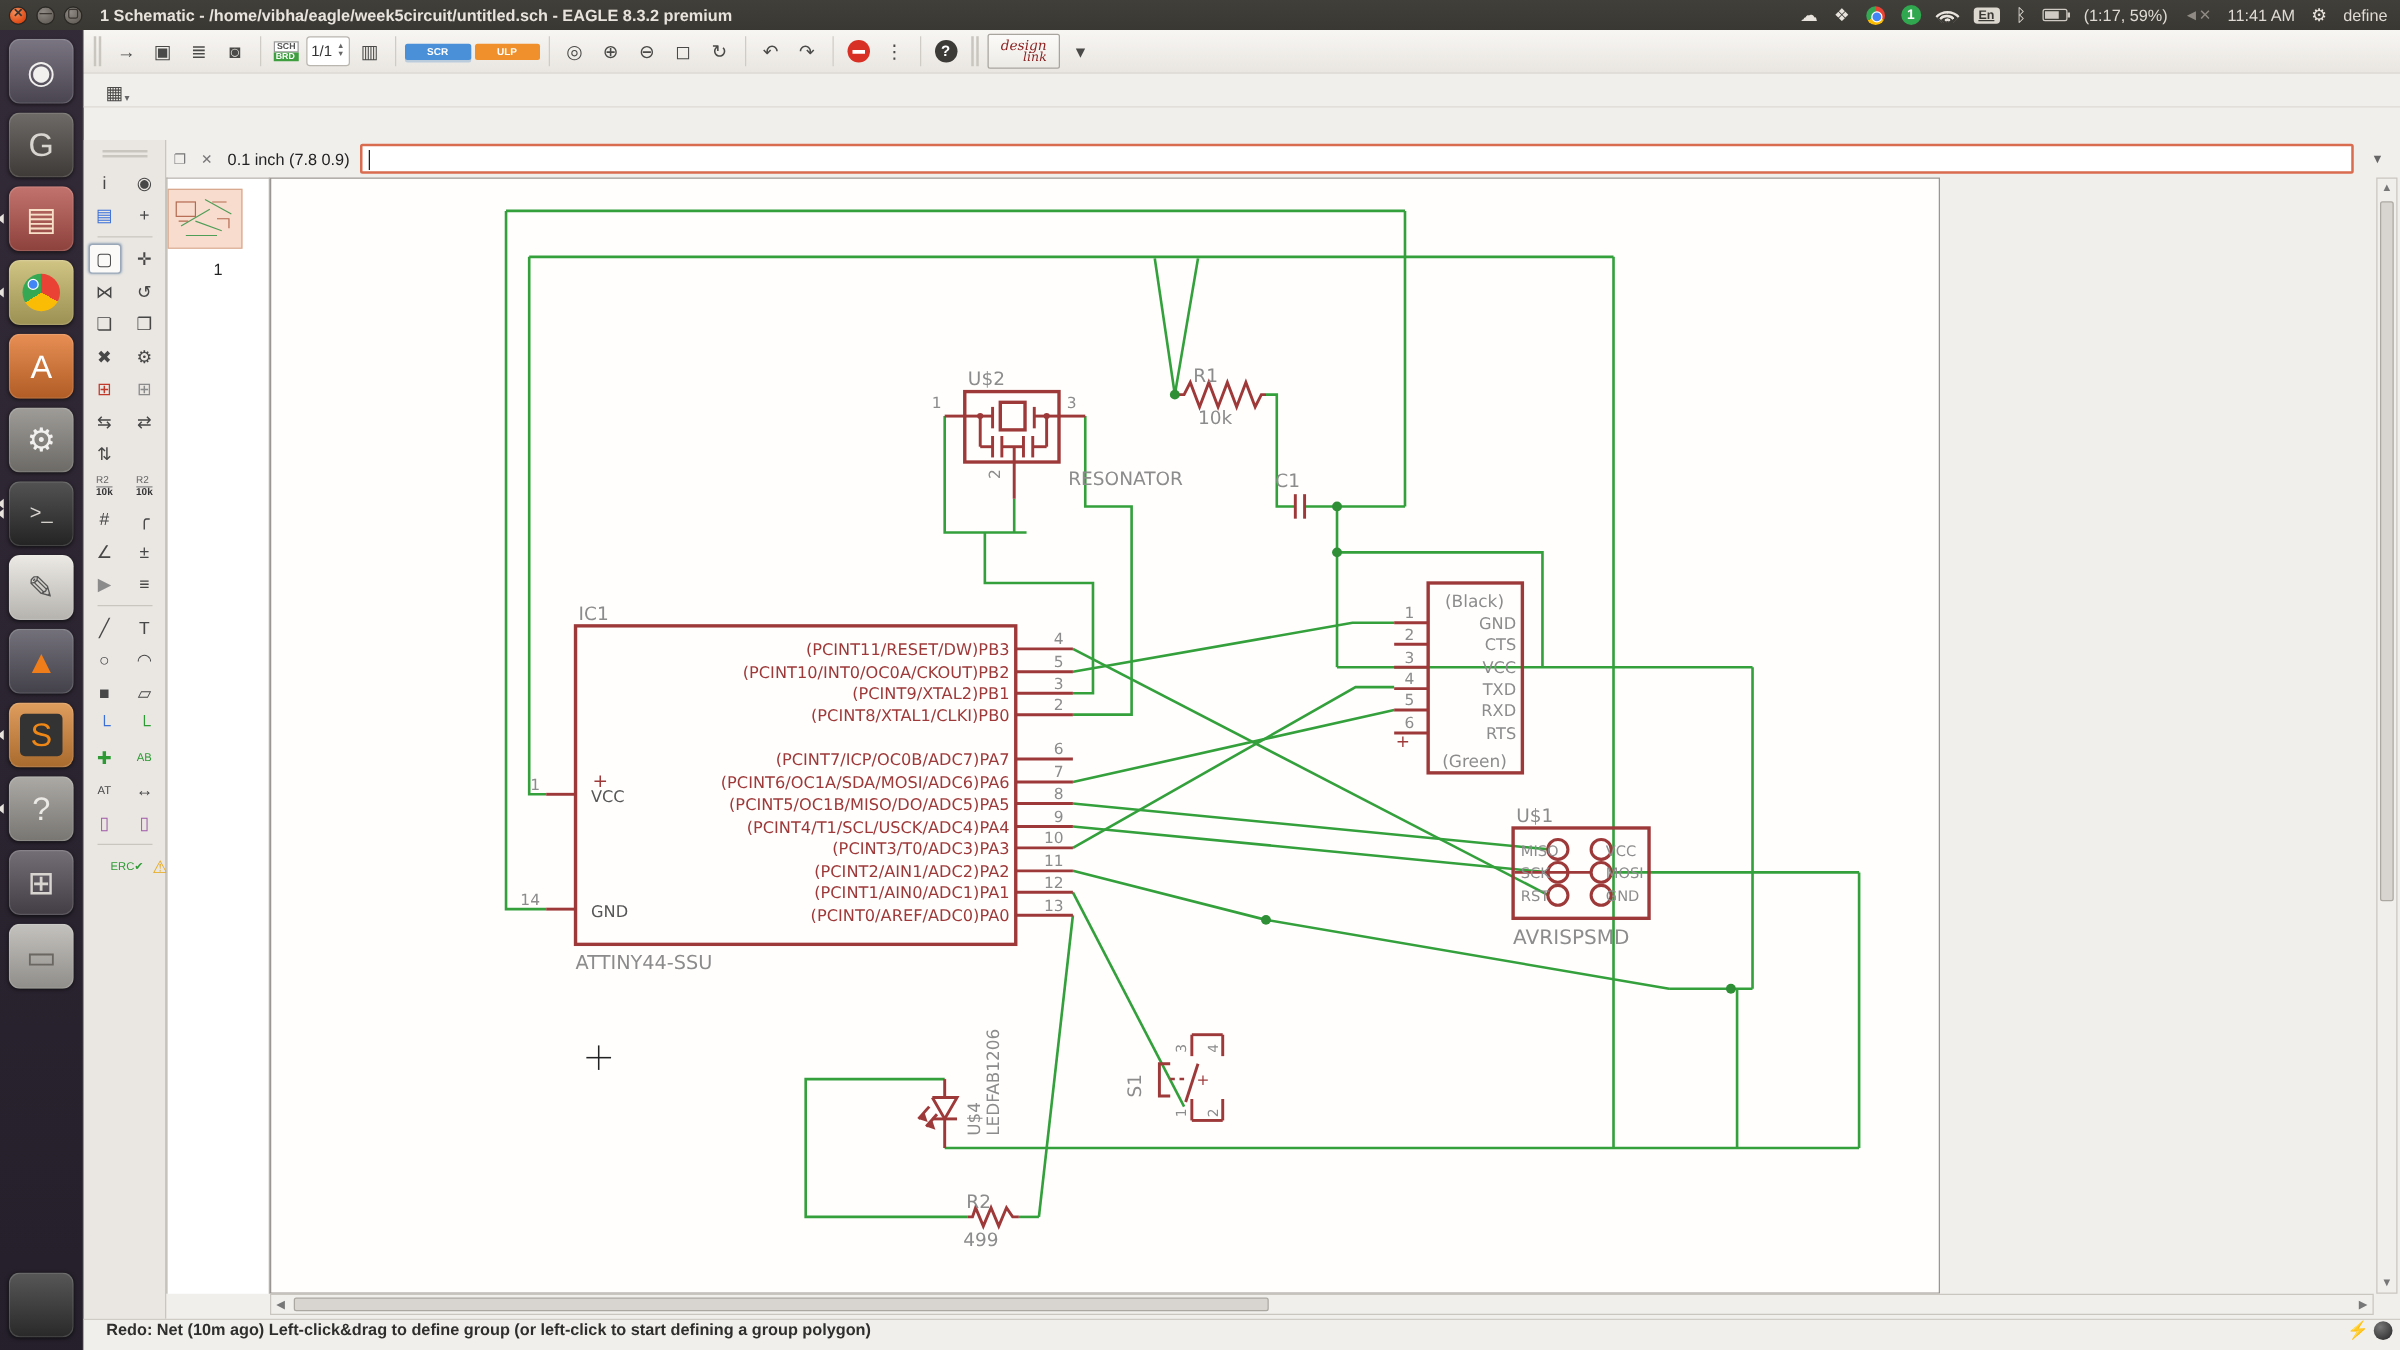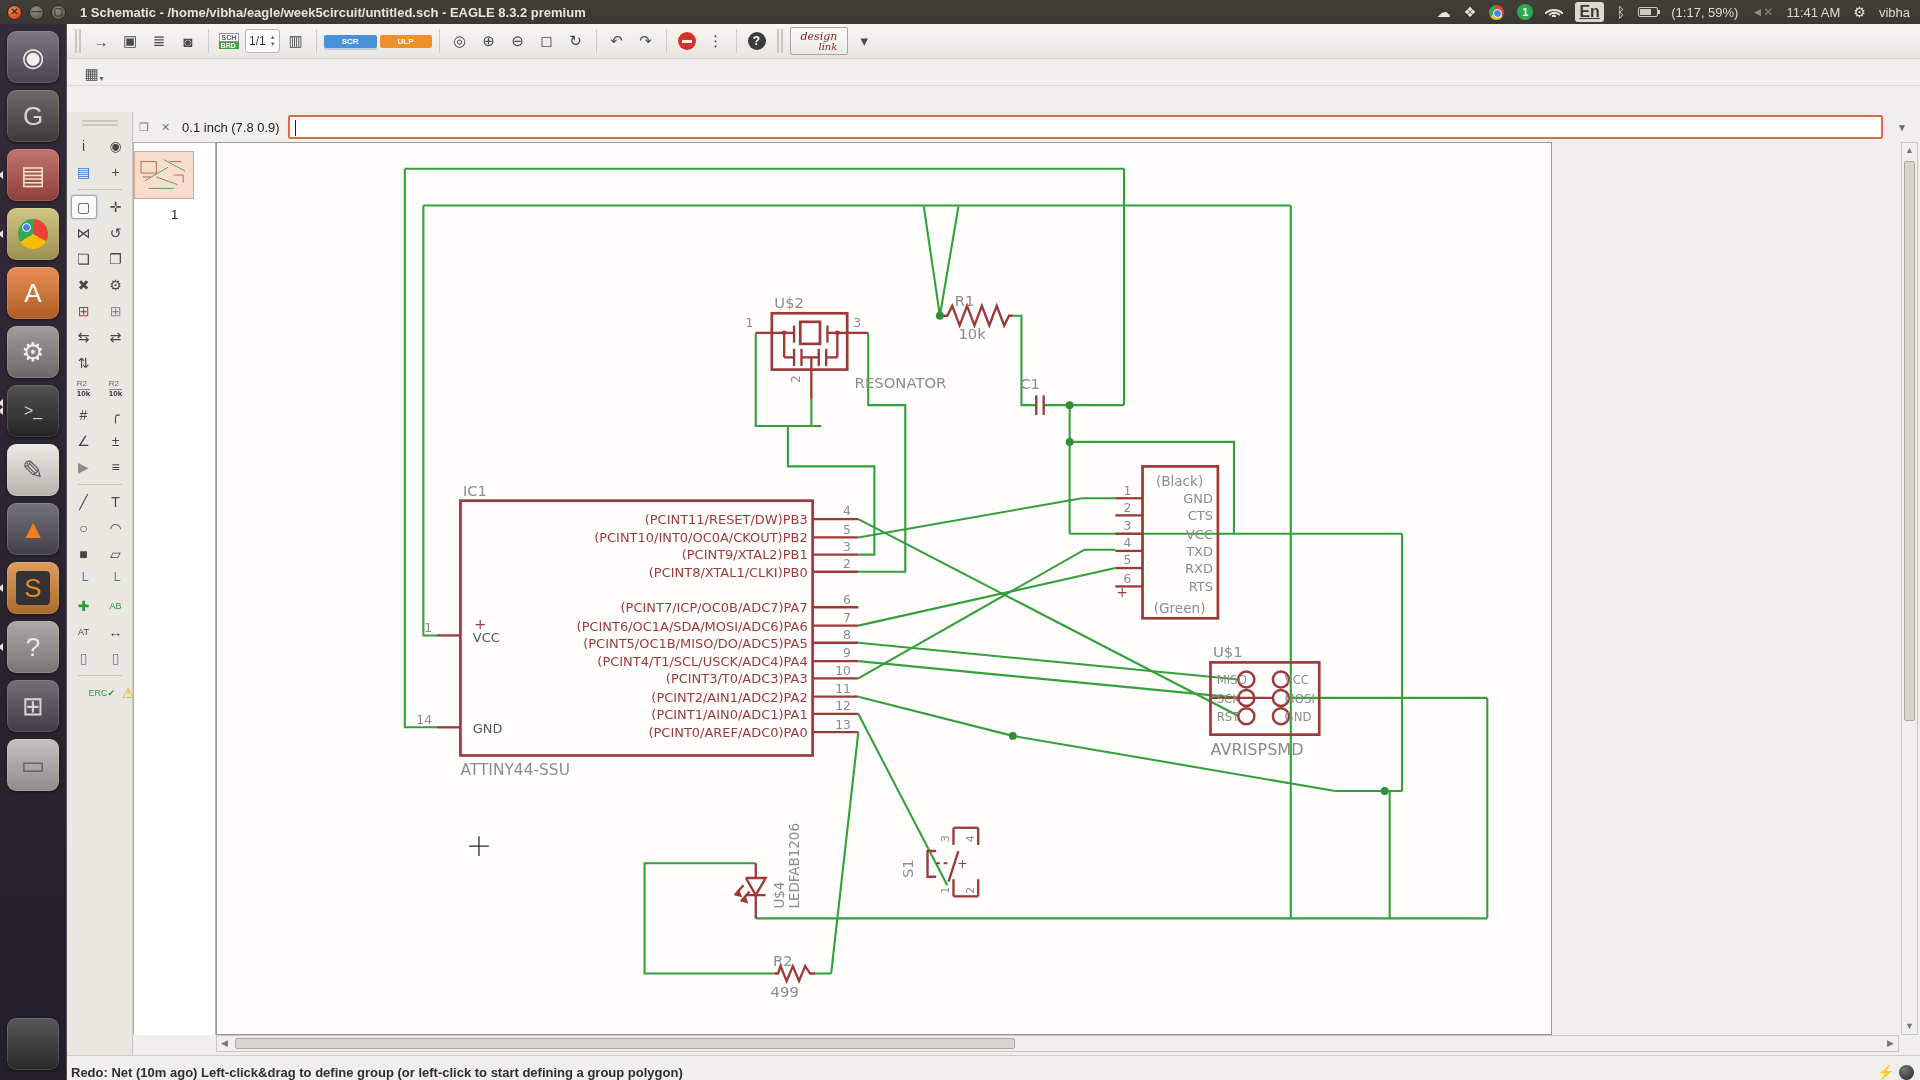--- a/index.html
+++ b/index.html
@@ -18,21 +18,21 @@
   .wb-min,.wb-max{ background:radial-gradient(circle at 35% 30%, #8f8b84,#68645d 70%); }
   #win-title { font-weight:bold; font-size:13px; margin-left:14px; color:#e8e4dd; }
   #tray { margin-left:auto; display:flex; align-items:center; gap:13px; padding-right:10px; font-size:13px; }
   .tray-ic { color:#e8e4dd; font-size:14px; }
   .chrome-mini { width:15px; height:15px; border-radius:50%;
     background:conic-gradient(#ea4335 0 33%, #fbbc05 33% 66%, #34a853 66% 100%); position:relative; }
   .chrome-mini::after{ content:""; position:absolute; left:4px; top:4px; width:7px; height:7px;
     border-radius:50%; background:#4285f4; border:1.5px solid #fff; }
   .badge1 { width:16px; height:16px; border-radius:50%; background:#2fa84f; color:#fff;
     font-size:11px; font-weight:bold; text-align:center; line-height:16px; }
-  .en-chip { background:#dcd8d0; color:#3a3833; font-size:16px; font-weight:bold;
+  .en-chip { background:#dcd8d0; color:#3a3833; font-size:10px; font-weight:bold;
     padding:1px 4px; border-radius:3px;text-decoration:underline; }
   .batt { width:20px; height:10px; border:1px solid #cfcbc4; border-radius:2px; position:relative; }
   .batt::before{ content:""; position:absolute; left:1px; top:1px; bottom:1px; width:11px; background:#cfcbc4; }
   .batt::after{ content:""; position:absolute; right:-3px; top:2px; width:2px; height:4px; background:#cfcbc4; }
   .wifi { position:relative; width:16px; height:12px; }
   .wifi i { position:absolute; border:solid #e8e4dd; border-width:2px 2px 0 0; border-radius:0 100% 0 0;
     transform:rotate(-45deg); left:50%; }
   .wifi i:nth-child(1){ width:14px; height:14px; margin-left:-7px; top:0; }
   .wifi i:nth-child(2){ width:9px; height:9px; margin-left:-4.5px; top:4px; }
   .wifi i:nth-child(3){ width:4px; height:4px; margin-left:-2px; top:8px; }
@@ -126,22 +126,22 @@
   .sb { position:absolute; background:#f1efec; border:1px solid #c9c5bf; }
   #vsb { right:2px; top:118px; width:17px; height:893px; }
   #hsb { left:149px; top:1011px; width:1683px; height:17px; }
   .sb .thumb { position:absolute; background:#d8d4cf; border:1px solid #aba7a1; border-radius:2px; }
   #vsb .thumb { left:2px; width:11px; top:18px; height:560px; }
   #hsb .thumb { top:2px; height:11px; left:18px; width:780px; }
   .sb .arr { position:absolute; color:#777; font-size:9px; line-height:15px; width:15px; text-align:center; }
 
   
   #statusbar { position:absolute; left:0; right:0; bottom:0; height:25px; background:#f1efec;
-    border-top:1px solid #cfcbc5; display:flex; align-items:flex-end; font-size:13px;
-    font-weight:bold; color:#2e2e2c; padding-left:4px; }
+    border-top:1px solid #cfcbc5; display:flex; align-items:flex-start; font-size:13px;
+    font-weight:bold; color:#2e2e2c; padding-left:18px; }
   #status-icons { margin-left:auto; display:flex; align-items:center; gap:4px; padding-right:6px; }
   #status-icons .bolt{ color:#e6b400; font-size:14px; }
   #status-icons .orb{ width:15px; height:15px; border-radius:50%;
     background:radial-gradient(circle at 35% 30%, #777,#222); }
 
   svg text { font-family:"DejaVu Sans", sans-serif; }
 </style>
 </head>
 <body>
 
@@ -166,21 +166,21 @@
         <i></i>
         <i></i>
       </span>
     <span class="en-chip">En</span>
     <span class="tray-ic">ᛒ</span>
     <span class="batt"></span>
     <span>(1:17, 59%)</span>
     <span class="mute">◄✕</span>
     <span>11:41 AM</span>
     <span class="tray-ic">⚙</span>
-    <span>vibha</span>
+    <span>define</span>
   </div>
 </div>
 
 <div id="launcher">
     <div class="tile" style="background: linear-gradient(rgba(255, 255, 255, 0.18), rgba(0, 0, 0, 0.22)), rgb(93, 87, 102);">
       <span class="g" style="color: rgb(242, 240, 238);">◉</span>
     </div>
     <div class="tile" style="background: linear-gradient(rgba(255, 255, 255, 0.18), rgba(0, 0, 0, 0.22)), rgb(78, 74, 70);">
       <span class="g" style="color: rgb(216, 212, 207);">G</span>
     </div>

